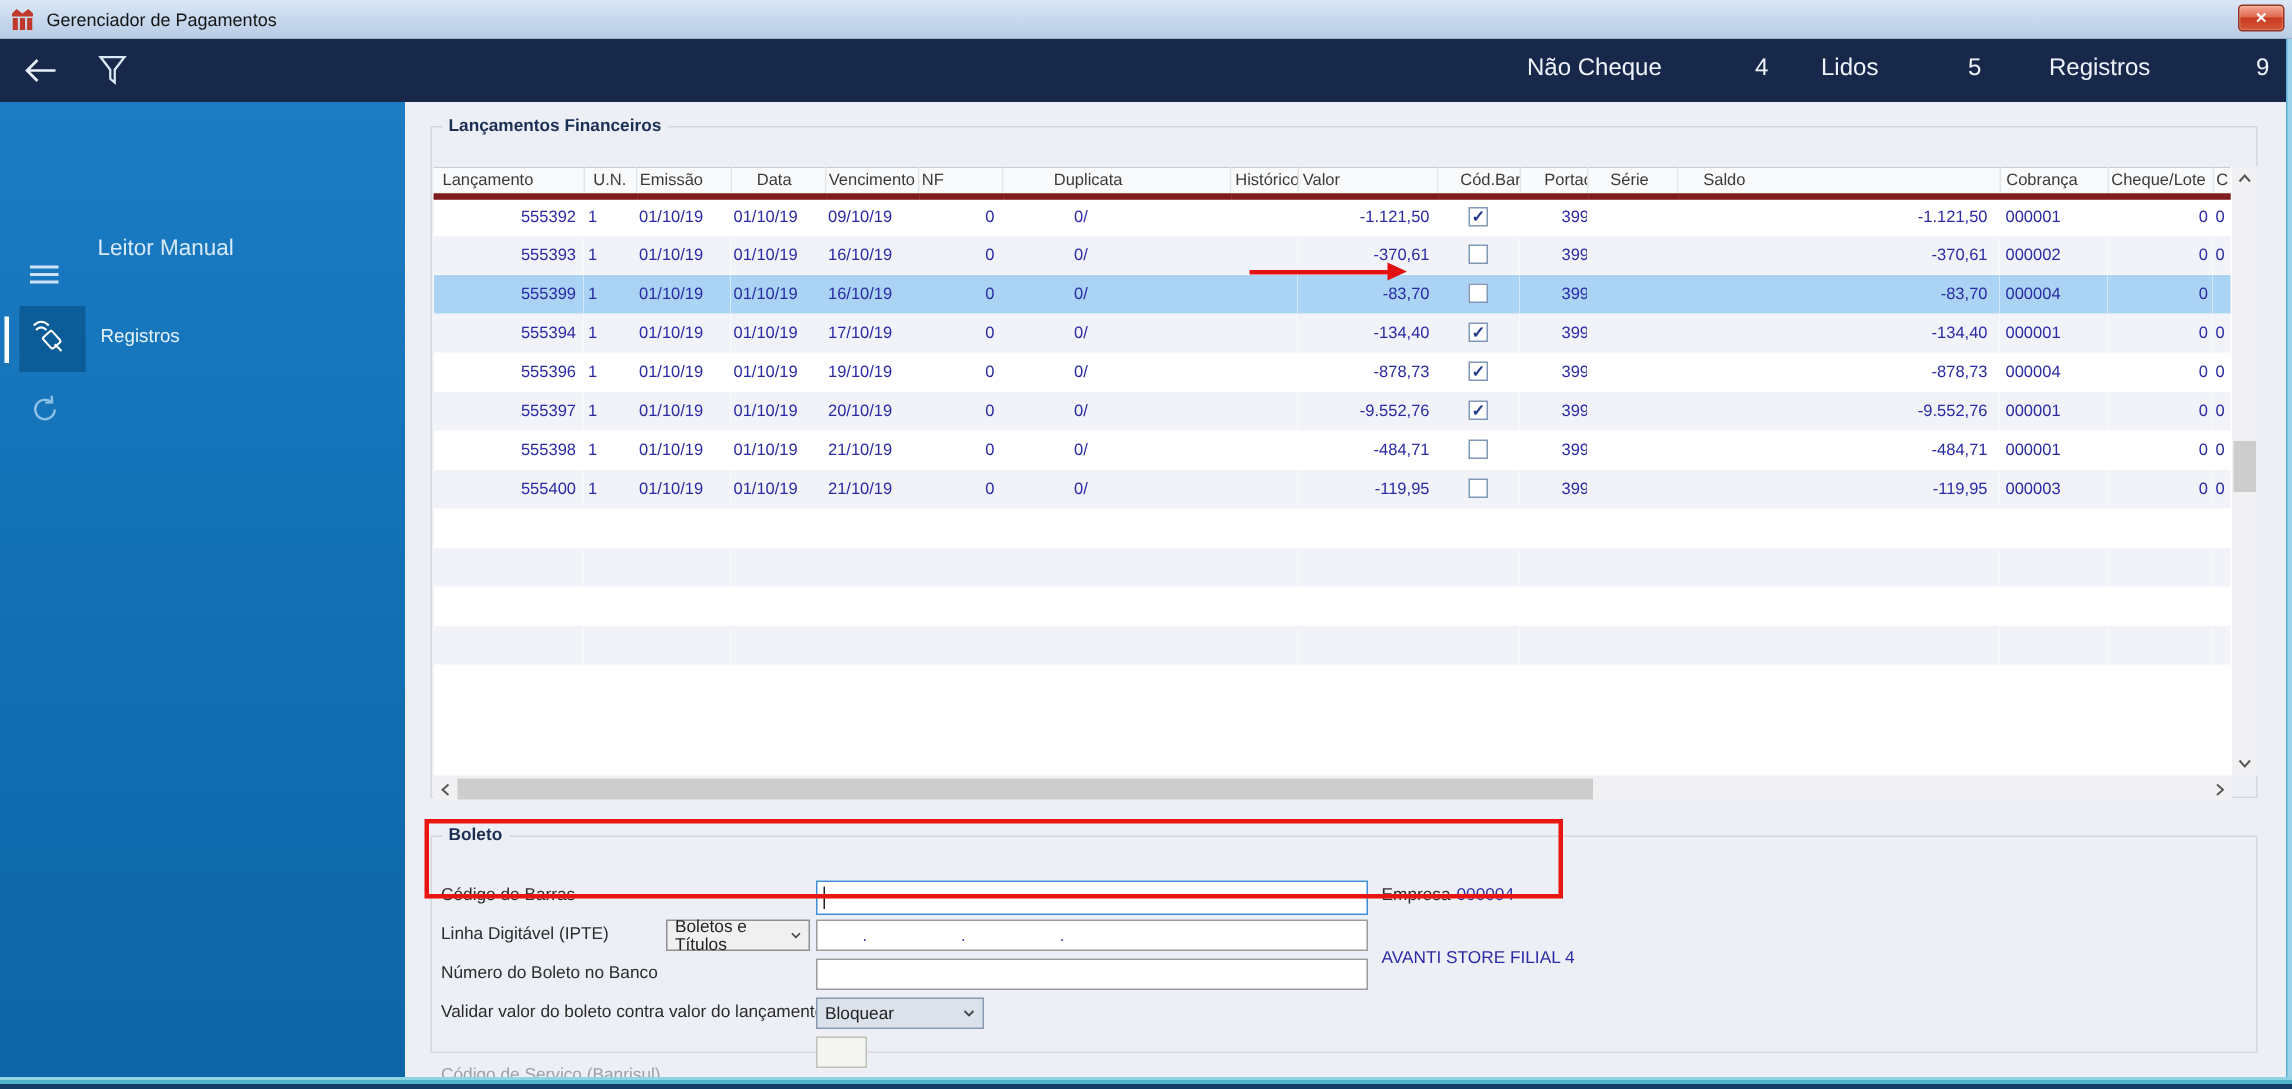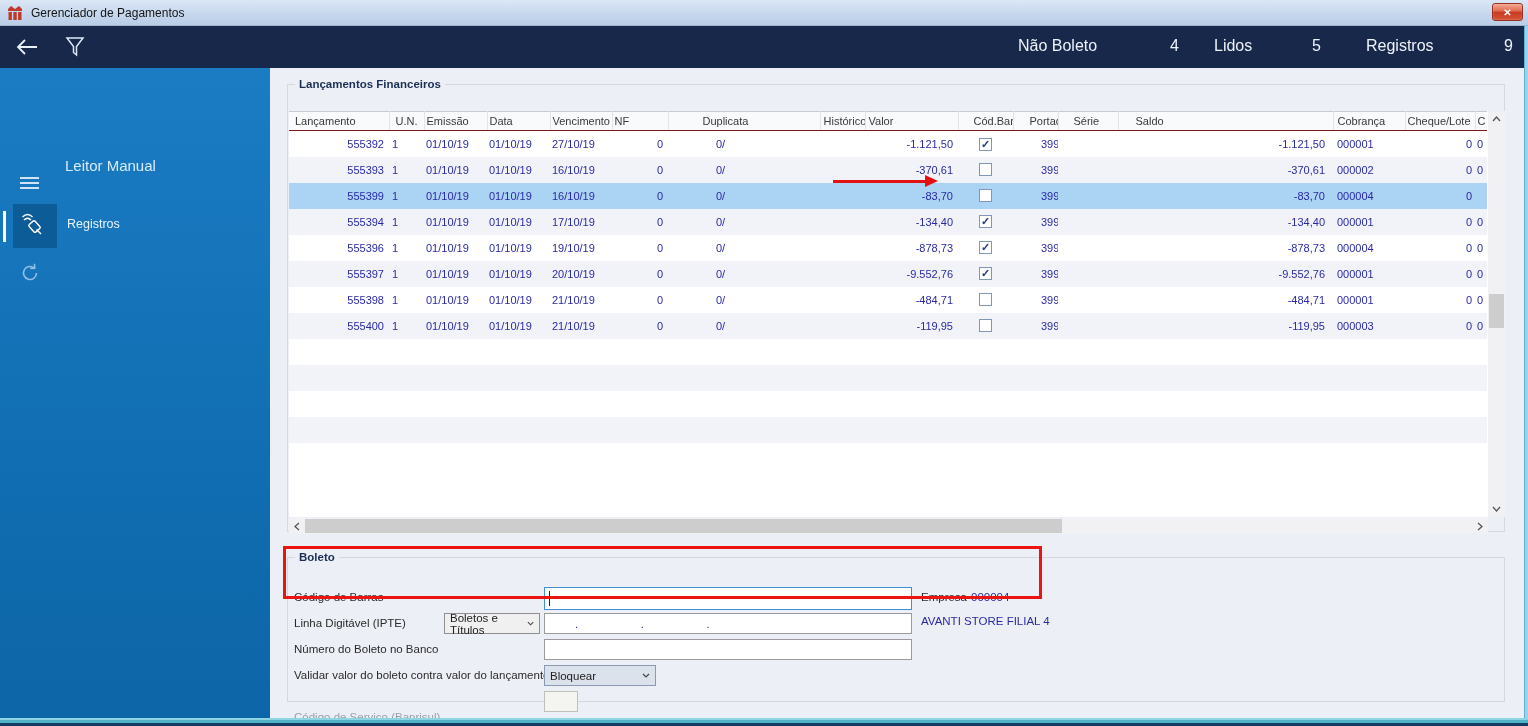--- a/index.html
+++ b/index.html
@@ -43,29 +43,29 @@
   legend { margin-left:7px; padding:0 4px; font-size:11.5px; font-weight:bold; color:#1b2f55; }
 
   .gb-table { position:absolute; left:17px; top:10px; width:1218px; height:454px; }
   .gb-boleto { position:absolute; left:17px; top:483px; width:1218px; height:151px; }
 
   
   .grid { position:absolute; left:1px; top:21px; width:1199px; height:406px; background:#fff; overflow:hidden; }
   table { border-collapse:collapse; table-layout:fixed; width:1198px; font-size:11px; }
   th, td { box-sizing:border-box; overflow:hidden; white-space:nowrap; font-weight:normal; }
   th { height:19px; background:#f9fafb; color:#3a3a3a; text-align:left;
-       border-top:1px solid #c9cbcd; border-bottom:1px solid #7f1d1d; border-right:1px solid #e4e5e7; padding-left:6px; }
+       border-top:1px solid #c9cbcd; border-bottom:4px solid #7f1d1d; border-right:1px solid #e4e5e7; padding-left:6px; }
   td { height:26px; color:#2a2aa5; }
   tbody tr:nth-child(even) td { background:#f1f3f9; }
   tr.sel td { background:#aad3f4 !important; }
 
   .c-lancamento { width:100px; } td.c-lancamento { text-align:right; padding-right:5px; }
   .c-un { width:35px; }          td.c-un { padding-left:3px; }
   .c-emissao { width:63px; }     td.c-emissao { padding-left:2px; } th.c-emissao{padding-left:2px;}
-  .c-data { width:63px; }        td.c-data { padding-left:2px; } th.c-data{padding-left:2px;}
+  .c-data { width:63px; }        td.c-data { padding-left:2px; } th.c-data{padding-left:17px;}
   .c-vencimento { width:62px; }  td.c-vencimento { padding-left:2px; } th.c-vencimento{padding-left:2px;}
   .c-nf { width:56px; }          td.c-nf { text-align:right; padding-right:5px; } th.c-nf{padding-left:2px;}
   .c-duplicata { width:152px; }  td.c-duplicata { padding-left:48px; } th.c-duplicata { padding-left:34px; }
   .c-historico { width:45px; }   th.c-historico { padding-left:3px; }
   .c-valor { width:93px; }       td.c-valor { text-align:right; padding-right:5px; } th.c-valor { padding-left:3px; }
   .c-cod_barras { width:55px; }  td.c-cod_barras { padding-left:21px; } th.c-cod_barras { padding-left:15px; }
   .c-portador { width:45px; }    td.c-portador { padding-left:28px; } th.c-portador { padding-left:16px; }
   .c-serie { width:60px; }       td.c-serie { padding-left:15px; } th.c-serie { padding-left:15px; }
   .c-saldo { width:215px; }      td.c-saldo { text-align:right; padding-right:8px; } th.c-saldo { padding-left:17px; }
   .c-cobranca { width:72px; }    td.c-cobranca { padding-left:4px; } th.c-cobranca { padding-left:4px; }
@@ -126,21 +126,21 @@
     <div class="icon-btn" style="left:14px;">
       <svg width="24" height="20" viewBox="0 0 24 20" fill="none" stroke="#e8f0fa" stroke-width="1.8">
         <path d="M22 10 H3 M10 3 L3 10 L10 17"></path>
       </svg>
     </div>
     <div class="icon-btn" style="left:62px;">
       <svg width="20" height="22" viewBox="0 0 20 22" fill="none" stroke="#dce9f7" stroke-width="1.5">
         <path d="M2 2 H18 L11.5 10.5 V19 L8.5 16.5 V10.5 Z"></path>
       </svg>
     </div>
-    <span class="tb-item" style="left:1018px;">Não Boleto</span>
+    <span class="tb-item" style="left:1018px;">Não Cheque</span>
     <span class="tb-item" style="left:1170px;">4</span>
     <span class="tb-item" style="left:1214px;">Lidos</span>
     <span class="tb-item" style="left:1312px;">5</span>
     <span class="tb-item" style="left:1366px;">Registros</span>
     <span class="tb-item" style="left:1504px;">9</span>
   </div>
 
   <div class="sidebar">
 
     <div class="hamburger">
@@ -195,21 +195,21 @@
                 <th class="c-cheque_lote">Cheque/Lote</th>
                 <th class="c-c">C</th>
               </tr>
             </thead>
           <tbody id="grid-body">
               <tr>
                 <td class="c-lancamento">555392</td>
                 <td class="c-un">1</td>
                 <td class="c-emissao">01/10/19</td>
                 <td class="c-data">01/10/19</td>
-                <td class="c-vencimento">27/10/19</td>
+                <td class="c-vencimento">09/10/19</td>
                 <td class="c-nf">0</td>
                 <td class="c-duplicata">0/</td>
                 <td class="c-historico"></td>
                 <td class="c-valor">-1.121,50</td>
                 <td class="c-cod_barras"><span class="cb on"></span></td>
                 <td class="c-portador">399</td>
                 <td class="c-serie"></td>
                 <td class="c-saldo">-1.121,50</td>
                 <td class="c-cobranca">000001</td>
                 <td class="c-cheque_lote">0</td>
@@ -478,21 +478,21 @@
       <span class="flabel" style="left:6px;top:54px;">Linha Digitável (IPTE)</span>
       <div class="combo" style="left:156px;top:50px;width:96px;">
         <span>Boletos e Títulos</span>
         <svg width="8" height="5" viewBox="0 0 8 5" fill="none" stroke="#444" stroke-width="1.2">
             <path d="M1 1 L4 4 L7 1"></path>
           </svg>
       </div>
       <div class="tinput" style="left:256px;top:50px;width:368px;">
         <span class="mask-text">.            .            .</span>
       </div>
-      <span class="flabel blue-val" style="left:633px;top:52px;">AVANTI STORE FILIAL 4</span>
+      <span class="flabel blue-val" style="left:633px;top:70px;">AVANTI STORE FILIAL 4</span>
 
       <span class="flabel" style="left:6px;top:80px;">Número do Boleto no Banco</span>
       <div class="tinput" style="left:256px;top:76px;width:368px;">
         <span></span>
       </div>
 
       <span class="flabel" style="left:6px;top:106px;">Validar valor do boleto contra valor do lançamento</span>
       <div class="combo alt" style="left:256px;top:102px;width:112px;">
         <span>Bloquear</span>
         <svg width="8" height="5" viewBox="0 0 8 5" fill="none" stroke="#444" stroke-width="1.2">

